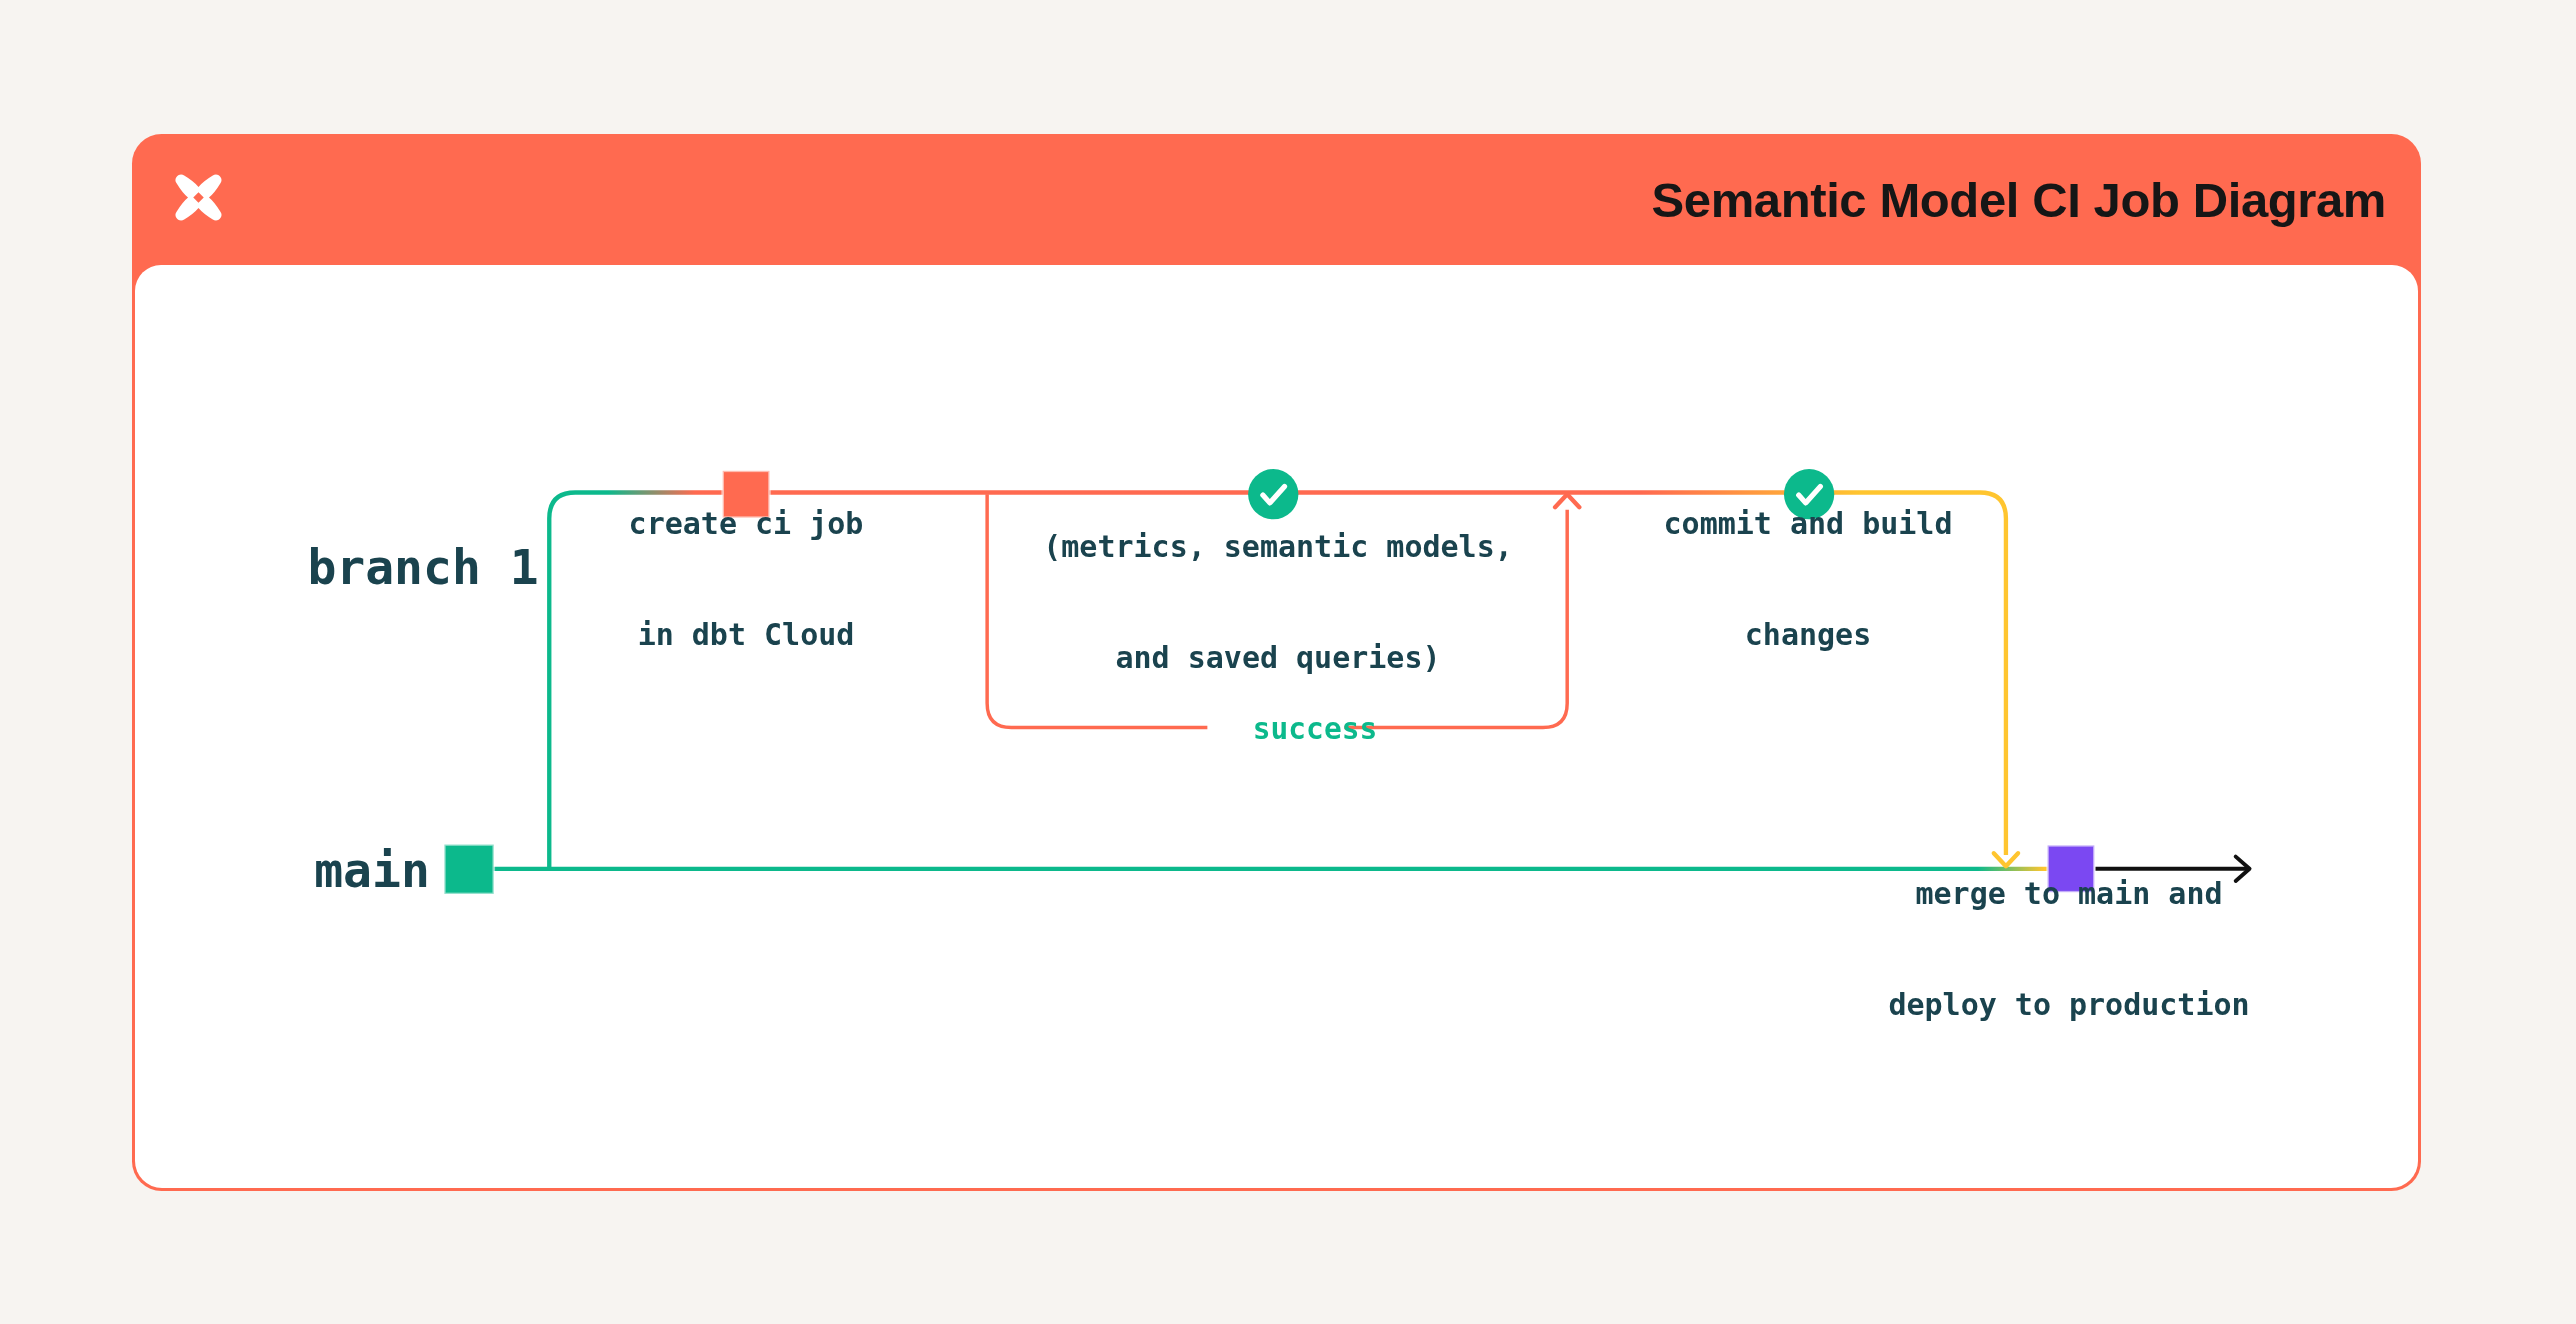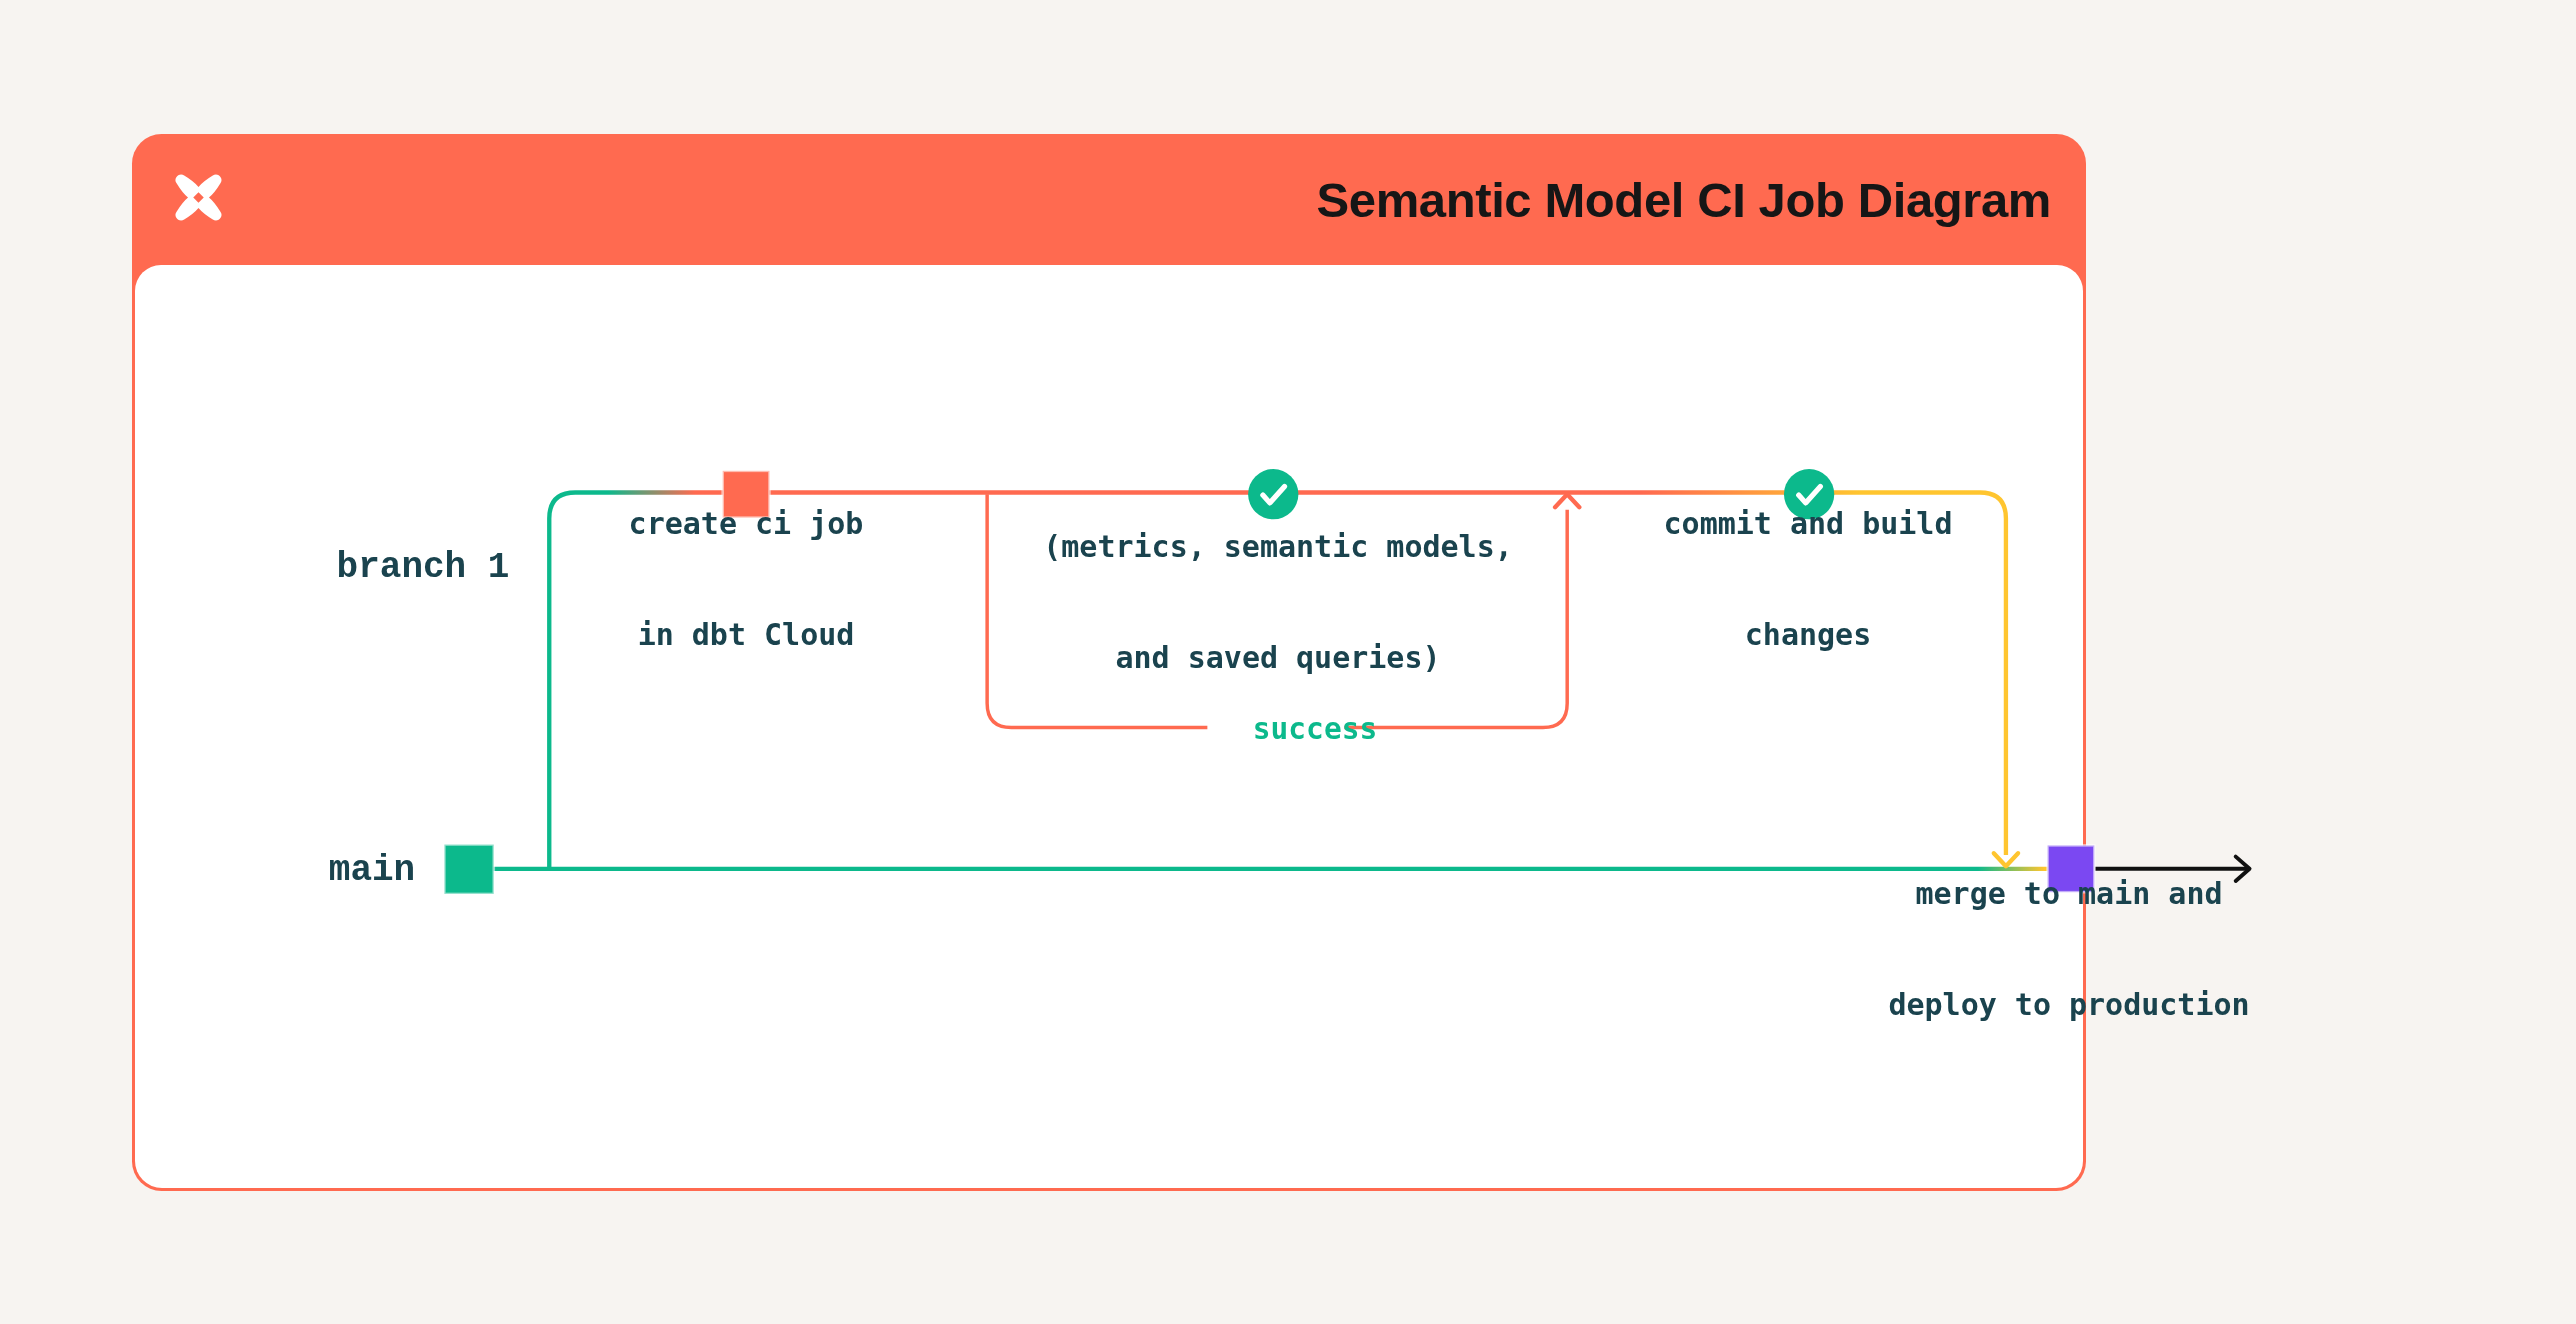--- a/index.html
+++ b/index.html
@@ -6,21 +6,21 @@
   body{
     width:2576px;height:1324px;
     background:#F7F4F1;
     font-family:"DejaVu Sans Mono", monospace;
     overflow:hidden;
   }
   .stage{position:relative;width:2576px;height:1324px;}
 
   
   .card{
-    position:absolute;left:132px;top:134px;width:1954px;height:1057px;
+    position:absolute;left:132px;top:134px;width:2289px;height:1057px;
     background:#FF6A50;border-radius:29.5px;
   }
   .card-body{
     position:absolute;left:2.6px;right:2.6px;bottom:2.6px;top:131px;
     background:#FFFFFF;border-radius:26px 26px 27px 27px;
   }
   .logo{
     position:absolute;left:36px;top:33px;width:61px;height:61px;
   }
   .title{
@@ -33,21 +33,21 @@
   
   .overlay{position:absolute;left:0;top:0;width:2576px;height:1324px;}
 
   
   .label{
     position:absolute;transform:translate(-50%,-50%);
     font-family:"DejaVu Sans Mono", monospace;
     font-weight:700;font-size:30px;line-height:37px;
     color:#1A434E;text-align:center;white-space:pre;
   }
-  .branch-name{font-size:36px;line-height:47px;font-family:Liberation Mono, monospace;}
+  .branch-name{font-size:48px;line-height:47px;}
   .success{color:#0CB98C;font-size:29.5px;}
 </style>
 </head>
 <body>
 
 <div class="stage">
 
   <div class="card">
     <svg class="logo" viewBox="0 0 64 64" aria-hidden="true">
       <path fill="#FFFFFF" fill-rule="evenodd" d="

